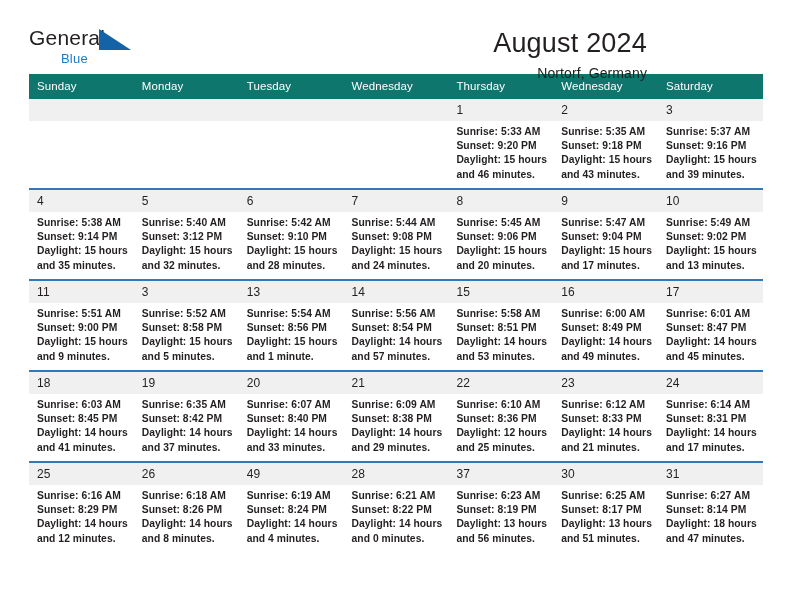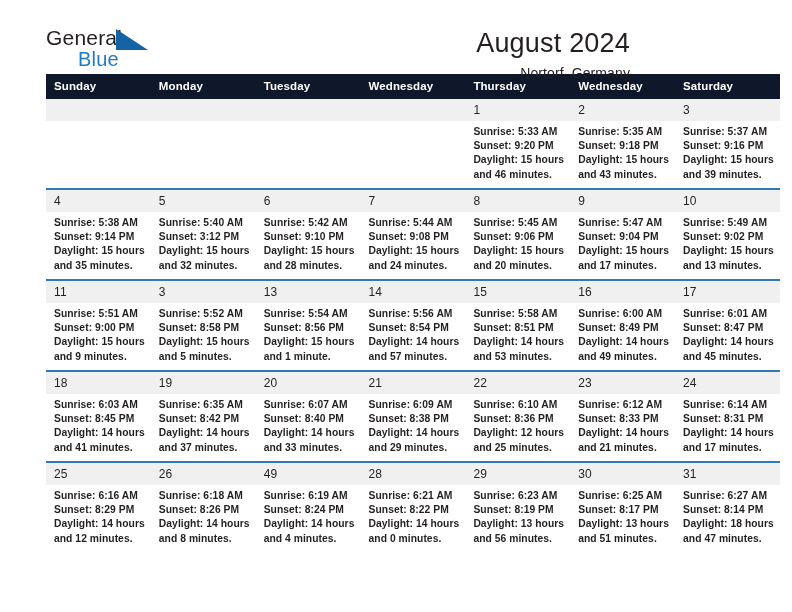--- a/index.html
+++ b/index.html
@@ -12,21 +12,21 @@
     background: #ffffff;
     font-family: "Liberation Sans", sans-serif;
     color: #000000;
     overflow: hidden;
   }
   .page {
     position: relative;
     width: 676px;
     height: 612px;
     box-sizing: border-box;
-    padding: 0 46px;
+    padding: 0 29px;
   }
 
   
   .top {
     display: flex;
     align-items: flex-start;
     justify-content: space-between;
     height: 74px;
     padding-top: 26px;
     box-sizing: border-box;
@@ -43,21 +43,21 @@
     top: 0;
     font-size: 21px;
     letter-spacing: .2px;
     color: #231f20;
     line-height: 24px;
   }
   .logo-blue {
     position: absolute;
     left: 32px;
     top: 21px;
-    font-size: 20px;
+    font-size: 13px;
     letter-spacing: .2px;
     color: #1f7bc1;
     line-height: 24px;
   }
   .logo-mark {
     position: absolute;
     left: 70px;
     top: 3px;
     width: 0;
     height: 0;
@@ -83,24 +83,24 @@
     letter-spacing: .1px;
   }
 
   
   .calendar {
     width: 734px;
     border-collapse: collapse;
     table-layout: fixed;
   }
   .calendar th {
-    background: #0f172a;
+    background: #0f766e;
     color: #ffffff;
     font-size: 11.5px;
-    font-weight: bold;
+    font-weight: normal;
     text-align: left;
     padding: 5px 0 6px 8px;
     line-height: 14px;
     letter-spacing: .1px;
   }
   .calendar td {
     vertical-align: top;
     padding: 0;
     width: 104.85px;
     height: 89px;
@@ -407,21 +407,21 @@
           </td>
           <td>
             <div class="daynum">28</div>
             <div class="info">
               <div>Sunrise: 6:21 AM</div>
               <div>Sunset: 8:22 PM</div>
               <div class="wrap">Daylight: 14 hours and 0 minutes.</div>
             </div>
           </td>
           <td>
-            <div class="daynum">29</div>
+            <div class="daynum">37</div>
             <div class="info">
               <div>Sunrise: 6:23 AM</div>
               <div>Sunset: 8:19 PM</div>
               <div class="wrap">Daylight: 13 hours and 56 minutes.</div>
             </div>
           </td>
           <td>
             <div class="daynum">30</div>
             <div class="info">
               <div>Sunrise: 6:25 AM</div>

